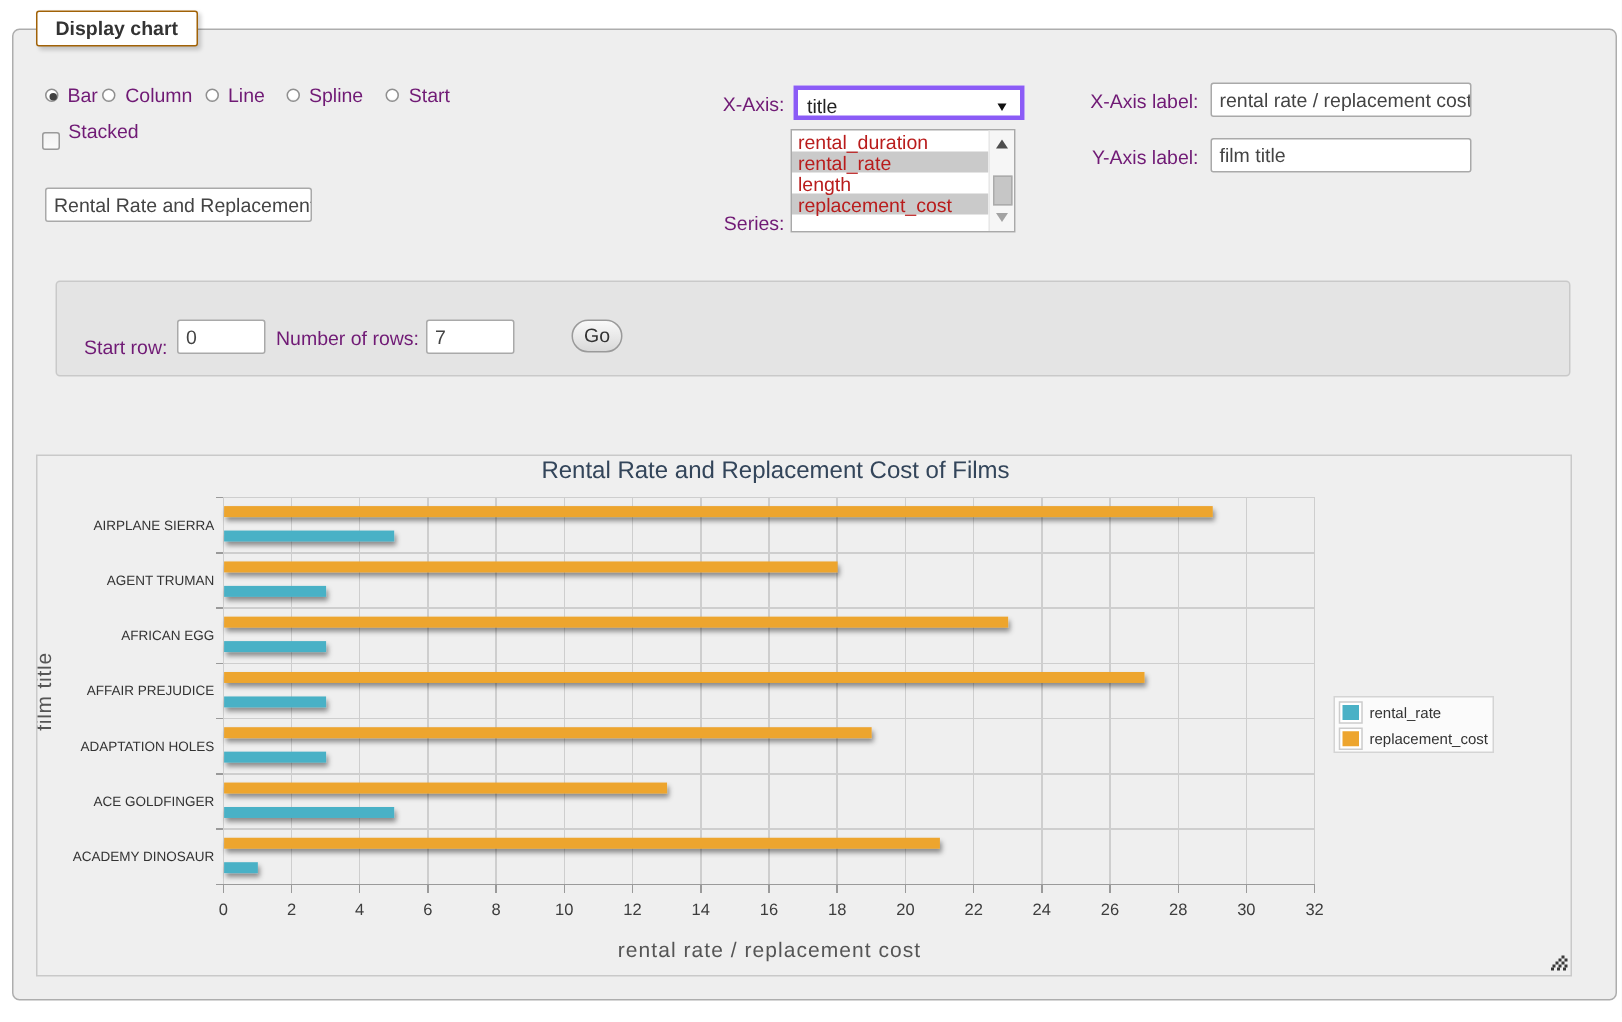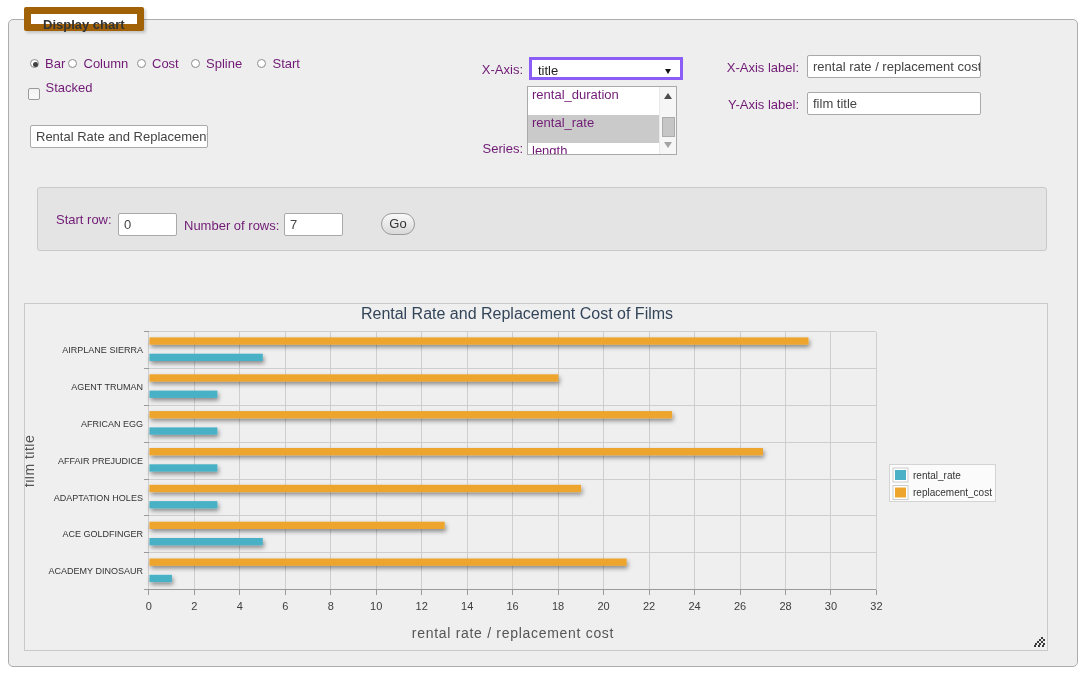--- a/index.html
+++ b/index.html
@@ -1,45 +1,45 @@
 <!DOCTYPE html>
 <html><head><meta charset="utf-8"><title>Display chart</title><style>
 *{margin:0;padding:0;box-sizing:border-box}
 html,body{width:1081px;height:681px;background:#fff;font-family:"Liberation Sans",sans-serif}
 #fs{position:absolute;left:8px;top:19px;width:1070px;height:648px;background:#eee;border:1px solid #adadad;border-radius:5px}
-#leg{position:absolute;left:24px;top:7px;height:24px;line-height:22px;padding:0 12px;background:#fff;border:7px solid #a16207;border-radius:2px;font-size:13px;font-weight:bold;color:#333;box-shadow:2px 2px 3px rgba(0,0,0,0.18)}
+#leg{position:absolute;left:24px;top:7px;height:24px;line-height:22px;padding:0 12px;background:#fff;border:1px solid #a16207;border-radius:2px;font-size:13px;font-weight:bold;color:#333;box-shadow:2px 2px 3px rgba(0,0,0,0.18)}
 .lbl{position:absolute;font-size:13px;color:#701a75;white-space:nowrap}
 .r{text-align:left}
 .ti{position:absolute;height:23px;background:#fff;border:1px solid #a9a9a9;border-radius:2px;font-size:13px;color:#444;padding:0 5px;line-height:21px;white-space:nowrap;overflow:hidden}
 .radio{position:absolute;width:9px;height:9px;border:1px solid #8f8f8f;border-radius:50%;background:radial-gradient(circle at 50% 35%,#fff 55%,#e8e8e8)}
 .radio.on::after{content:"";position:absolute;left:2px;top:2px;width:5px;height:5px;border-radius:50%;background:#414141}
 #cb{position:absolute;left:28px;top:88px;width:12px;height:12px;border:1px solid #9a9a9a;border-radius:2px;background:linear-gradient(#f2f2f2,#fafafa)}
 #sel{position:absolute;left:529px;top:57px;width:154px;height:23px;background:#fff;border:3px solid #8b5cf6;border-radius:0;font-size:13px;color:#222;line-height:21px;padding:0 6px}
 #sel .arr{position:absolute;right:9px;top:8.5px;width:0;height:0;border-left:3.5px solid transparent;border-right:3.5px solid transparent;border-top:5.5px solid #101010}
 #lb{position:absolute;left:527px;top:86px;width:150px;height:69px;background:#fff;border:1px solid #a9a9a9;overflow:hidden}
-.lrow{height:28px;font-size:13px;line-height:16.5px;color:#701a75;padding-left:4px;margin-right:17px;white-space:nowrap}
+.lrow{height:14px;font-size:13px;line-height:16.5px;color:#b91c1c;padding-left:4px;margin-right:17px;white-space:nowrap}
 .lrow.sel{background:#cacaca}
 #sb{position:absolute;right:0;top:0;width:17px;height:67px;background:#f6f6f6;border-left:1px solid #e8e8e8}
 .sarr{position:absolute;left:4px;width:0;height:0;border-left:4.5px solid transparent;border-right:4.5px solid transparent}
 #sb .up{top:6px;border-bottom:6px solid #4d4d4d}
 #sb .dn{bottom:6px;border-top:6px solid #a3a3a3}
 #sb .th{position:absolute;left:1.5px;top:30px;width:13px;height:20px;background:#c6c6c6;border:1px solid #ababab}
 #panel{position:absolute;left:37px;top:187px;width:1010px;height:64px;background:#e4e4e4;border:1px solid #c9c9c9;border-radius:3px}
 #go{position:absolute;left:381px;top:213px;width:34px;height:22px;border:1px solid #9a9a9a;border-radius:11px;background:linear-gradient(#f9f9f9,#d9d9d9);font-size:13px;color:#333;text-align:center;line-height:20px}
 #chart{position:absolute;left:24px;top:303px;width:1024px;height:348px;background:#efefef;border:1px solid #c9c9c9}
 </style></head><body>
 <div id="fs"></div>
 <div id="leg">Display chart</div>
 
 <div class="radio on" style="left:30px;top:59px"></div>
 <div class="lbl" style="left:45px;top:56px">Bar</div>
 <div class="radio" style="left:68px;top:59px"></div>
 <div class="lbl" style="left:83.5px;top:56px">Column</div>
 <div class="radio" style="left:137px;top:59px"></div>
-<div class="lbl" style="left:152px;top:56px">Cost</div>
+<div class="lbl" style="left:152px;top:56px">Line</div>
 <div class="radio" style="left:191px;top:59px"></div>
 <div class="lbl" style="left:206px;top:56px">Spline</div>
 <div class="radio" style="left:257px;top:59px"></div>
 <div class="lbl" style="left:272.5px;top:56px">Start</div>
 
 <div id="cb"></div>
 <div class="lbl" style="left:45.5px;top:80px">Stacked</div>
 
 <div class="ti" style="left:30px;top:125px;width:178px">Rental Rate and Replacement Cost of Films</div>
 
@@ -57,21 +57,21 @@
     </div>
   </div>
 <div class="lbl r" style="right:558px;top:141px">Series:</div>
 
 <div class="lbl r" style="right:282px;top:60px">X-Axis label:</div>
 <div class="ti" style="left:807px;top:55px;width:174px">rental rate / replacement cost</div>
 <div class="lbl r" style="right:282px;top:97px">Y-Axis label:</div>
 <div class="ti" style="left:807px;top:92px;width:174px">film title</div>
 
 <div id="panel"></div>
-<div class="lbl" style="left:56px;top:212px">Start row:</div>
+<div class="lbl" style="left:56px;top:224px">Start row:</div>
 <div class="ti" style="left:118px;top:213px;width:59px">0</div>
 <div class="lbl" style="left:184px;top:218px">Number of rows:</div>
 <div class="ti" style="left:284px;top:213px;width:59px">7</div>
 <div id="go">Go</div>
 
 <div id="chart"><svg width="1022" height="346" font-family="Liberation Sans, sans-serif">
       <defs>
         <filter id="sh" x="-30%" y="-80%" width="160%" height="300%">
           <feDropShadow dx="1.3" dy="2.6" stdDeviation="1.9" flood-color="#000" flood-opacity="0.42"></feDropShadow>
         </filter>

